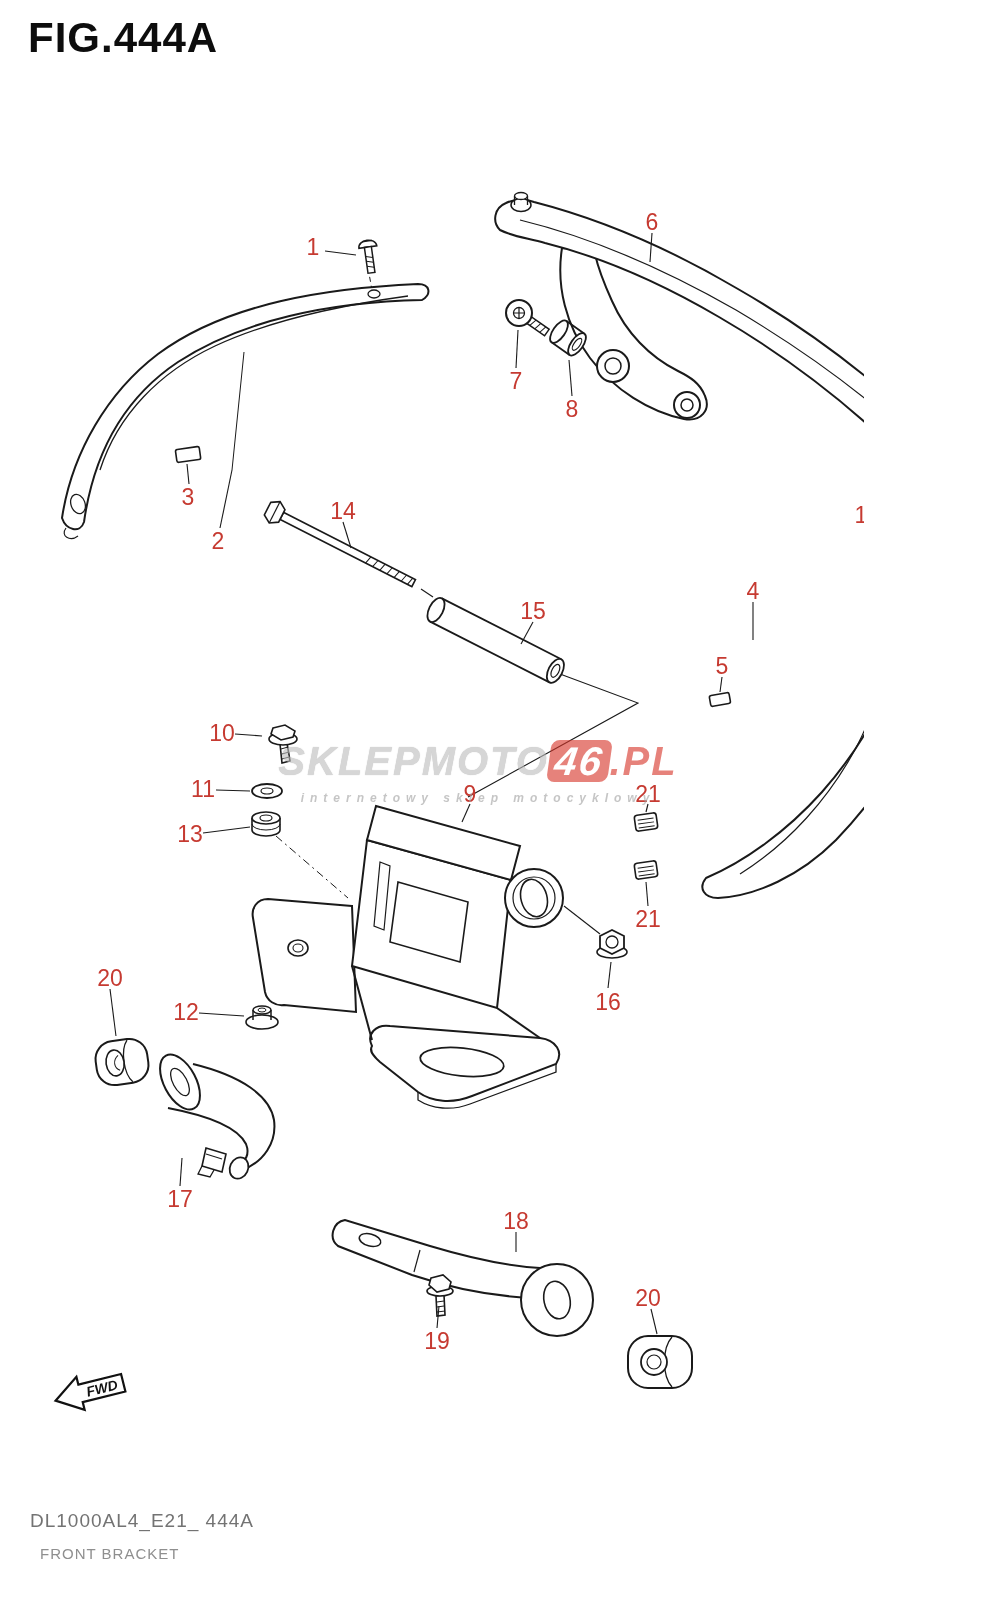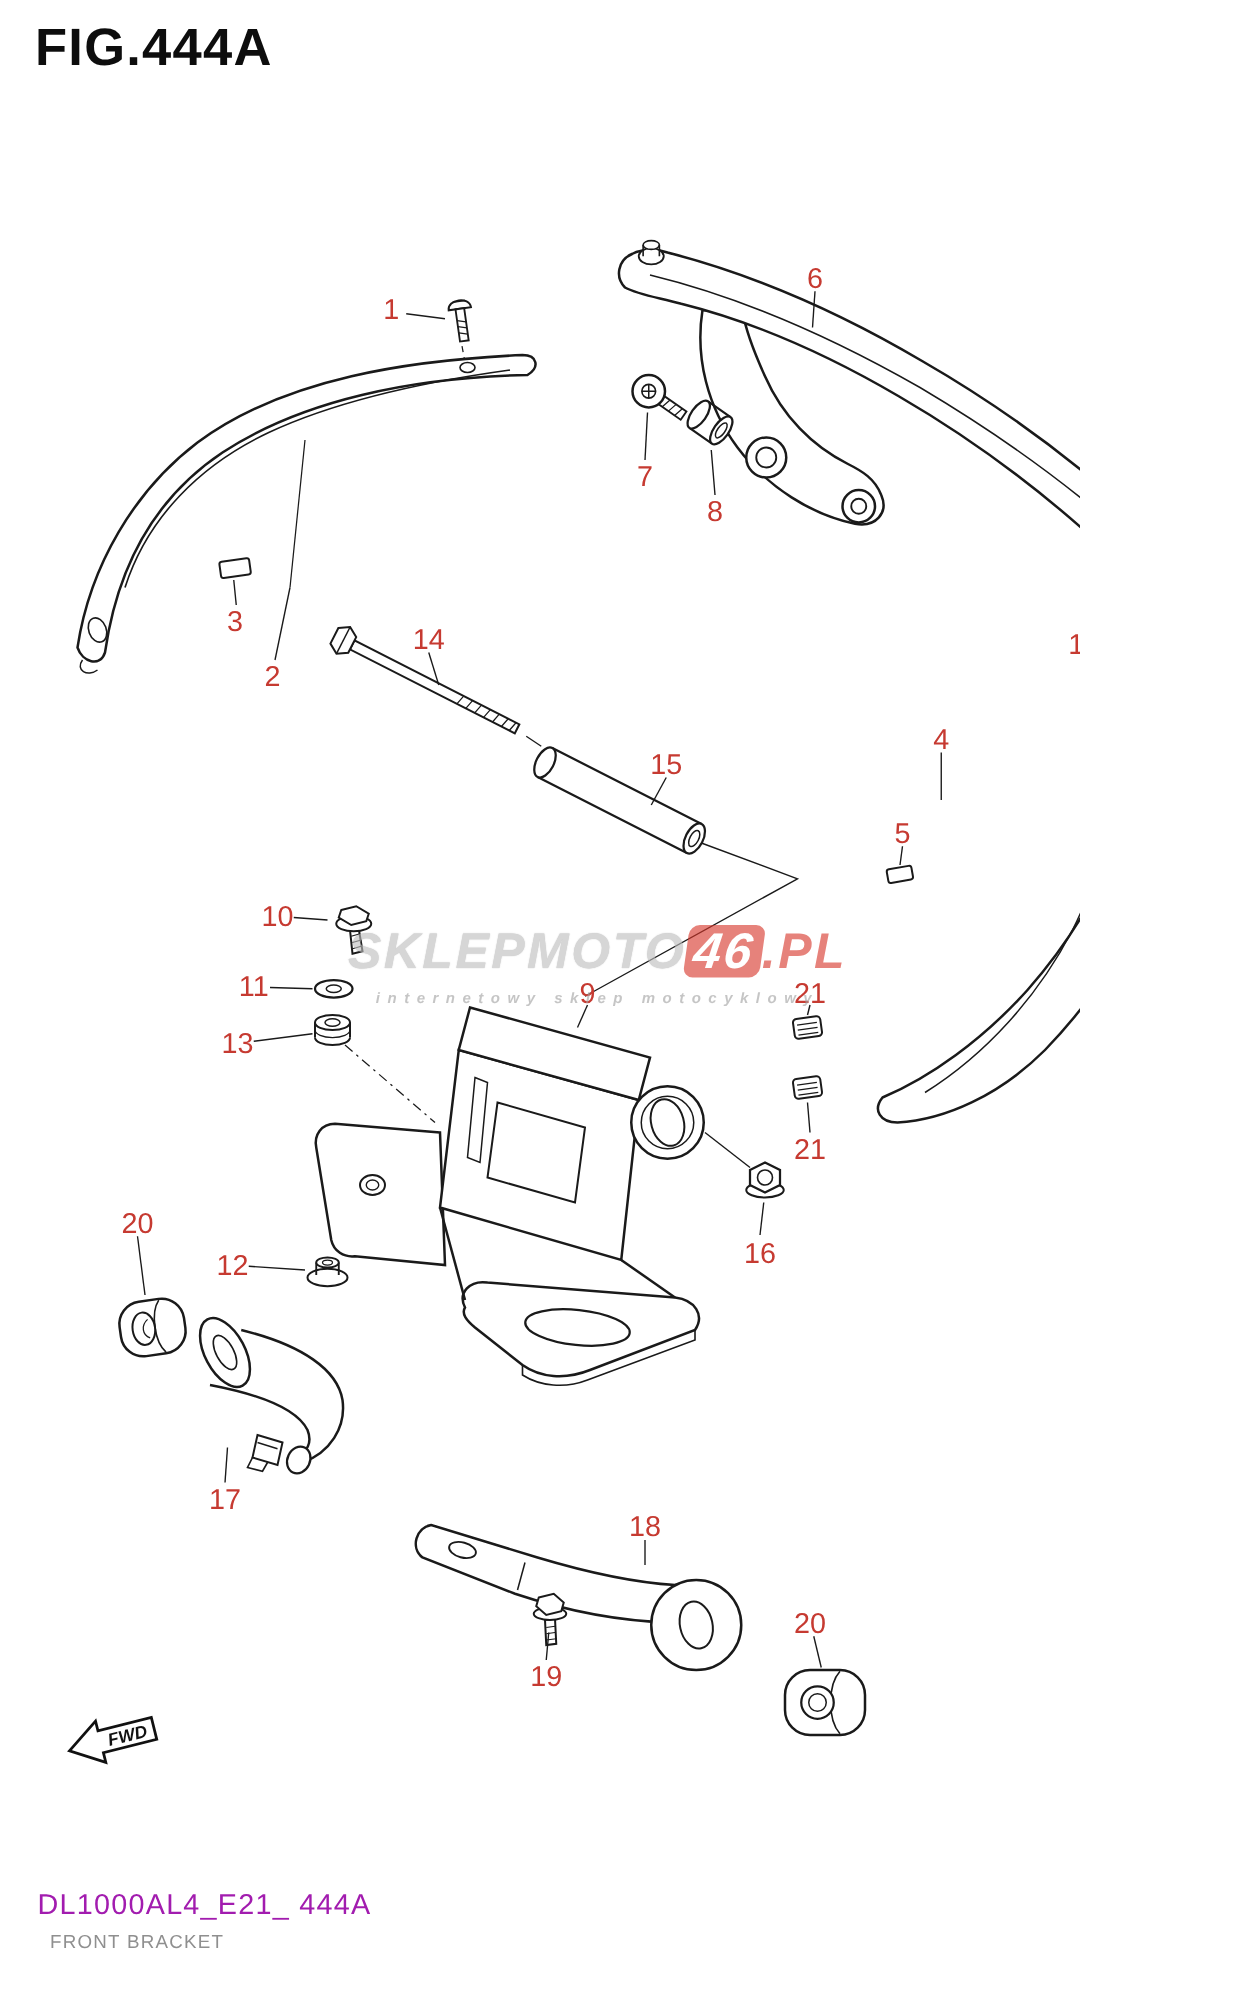--- a/index.html
+++ b/index.html
@@ -9,21 +9,21 @@
          letter-spacing:1px;z-index:4;}
   svg.diagram{position:absolute;left:0;top:0;z-index:2;}
   .watermark{position:absolute;left:236px;top:740px;width:484px;text-align:center;opacity:.62;
              pointer-events:none;z-index:3;font-style:italic;}
   .wm-main{font-size:40px;font-weight:800;letter-spacing:2px;line-height:1.05;}
   .wm-gray{color:var(--wm-gray,#bdbdbd);text-shadow:0 0 1px #9b9b9b;text-align:center;}
   .wm-badge{background:var(--wm-red,#d8372b);color:#fff;border-radius:8px;padding:0 6px;
             display:inline-block;transform:skewX(-8deg);}
   .wm-red{color:var(--wm-red,#d8372b);}
   .wm-tag{margin-top:9px;font-size:12px;letter-spacing:6px;color:#a3a3a3;font-weight:600;}
-  .footer-code{position:absolute;left:30px;top:1510px;font-size:23px;color:#a21caf;
+  .footer-code{position:absolute;left:30px;top:1510px;font-size:19px;color:#737373;
                letter-spacing:1px;z-index:4;}
   .footer-name{position:absolute;left:30px;top:1545px;font-size:15px;color:#8f8f8f;
                letter-spacing:1px;z-index:4;margin-left:10px;}
 </style>
 </head>
 <body>
 
 <div class="page">
 
   <div class="title">FIG.444A</div>

